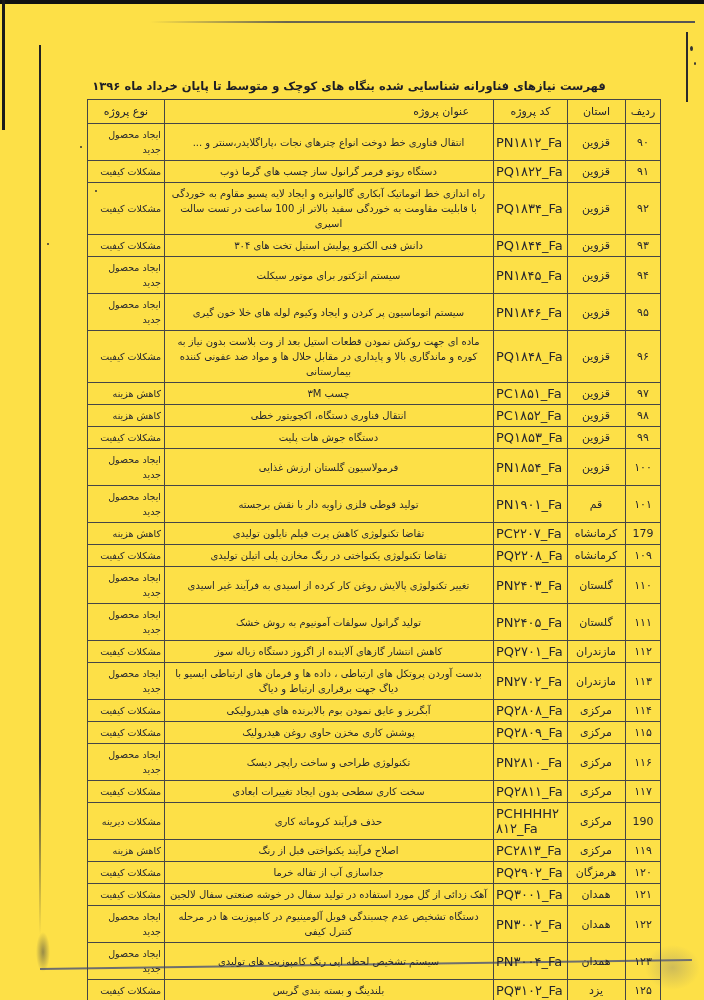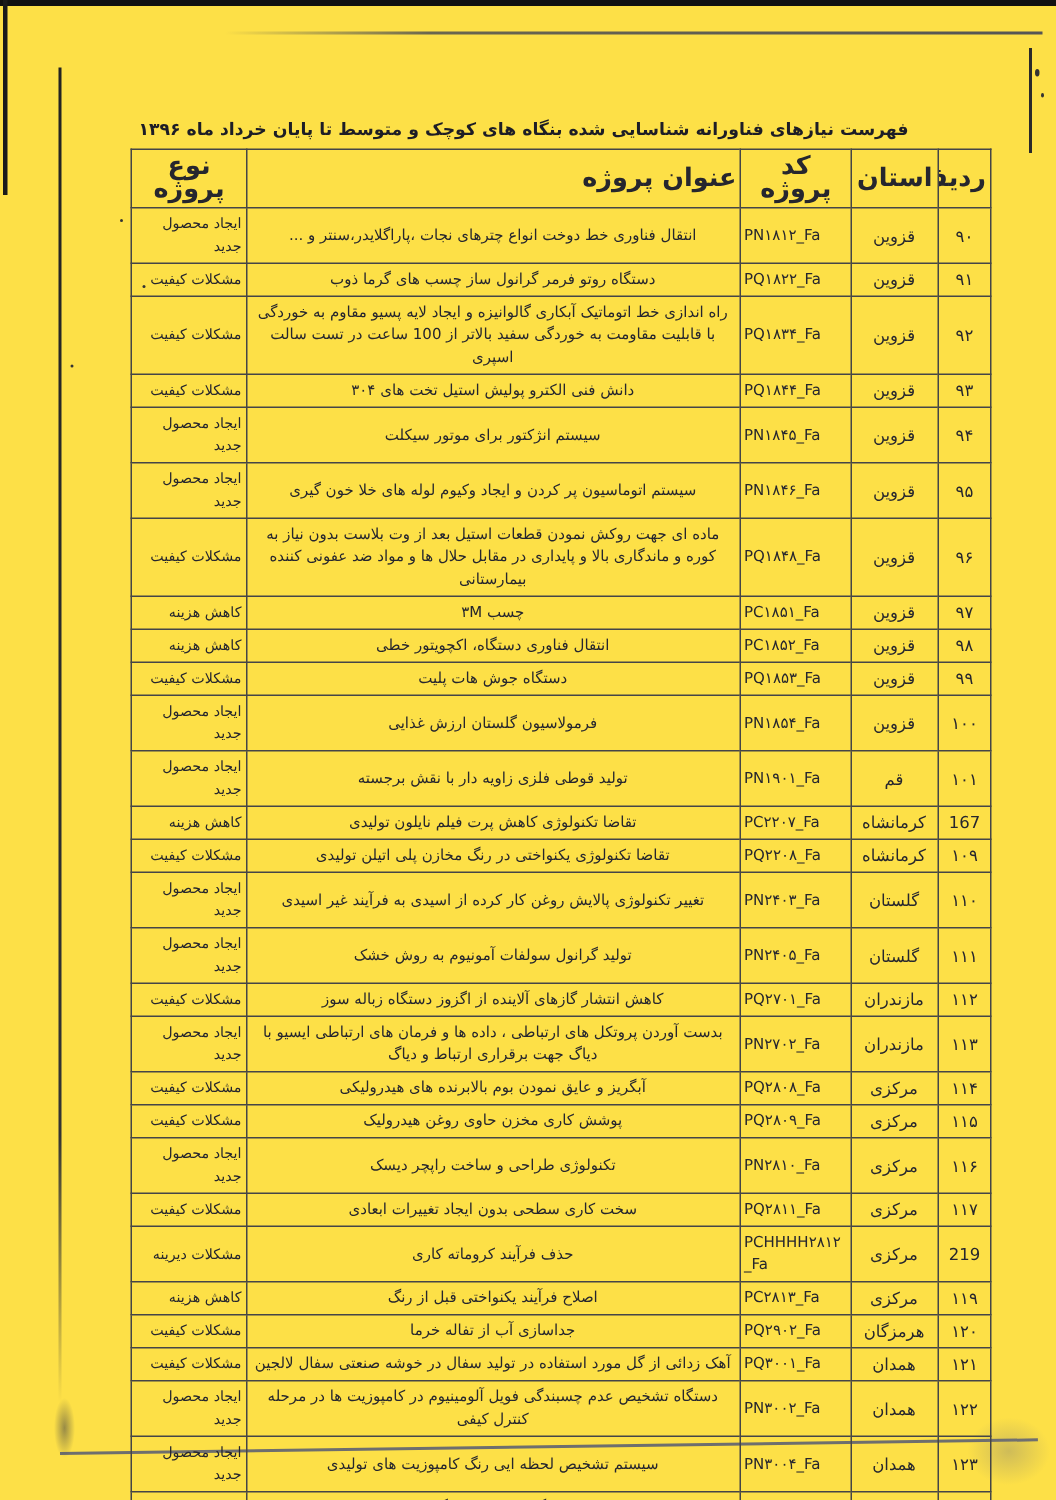--- a/index.html
+++ b/index.html
@@ -54,28 +54,28 @@
   th,td{
     border:1px solid #454547;
     font-size:10px;
     line-height:15px;
     padding:3px 3px;
     vertical-align:middle;
     overflow:hidden;
     color:#26262e;
   }
   th{
-    font-size:17px;font-weight:bold;
+    font-size:11px;font-weight:normal;
     padding:4px 3px;
     text-align:center;
   }
-  th.h-title{text-align:right;padding-right:2px;}
+  th.h-title{text-align:right;padding-right:24px;}
   td.cell-row{text-align:center;font-size:11px;}
   td.cell-prov{text-align:center;padding-right:4px;font-size:11px;}
-  td.cell-code{direction:ltr;text-align:left;font-size:10px;word-break:break-all;padding-left:2px;}
+  td.cell-code{direction:ltr;text-align:left;font-size:13px;word-break:break-all;padding-left:2px;}
   td.cell-title{text-align:center;padding-right:4px;}
   td.cell-type{font-size:9.5px;}
 </style>
 </head>
 <body>
 
 <div id="page">
 
   <div class="art top-bar"></div>
   <div class="art top-thin-line"></div>
@@ -190,21 +190,21 @@
       <td class="cell-type">ایجاد محصول جدید</td>
     </tr>
           <tr>
       <td class="cell-row">۱۰۱</td>
       <td class="cell-prov">قم</td>
       <td class="cell-code">PN۱۹۰۱_Fa</td>
       <td class="cell-title">تولید قوطی فلزی زاویه دار با نقش برجسته</td>
       <td class="cell-type">ایجاد محصول جدید</td>
     </tr>
           <tr>
-      <td class="cell-row">167</td>
+      <td class="cell-row">179</td>
       <td class="cell-prov">کرمانشاه</td>
       <td class="cell-code">PC۲۲۰۷_Fa</td>
       <td class="cell-title">تقاضا تکنولوژی کاهش پرت فیلم نایلون تولیدی</td>
       <td class="cell-type">کاهش هزینه</td>
     </tr>
           <tr>
       <td class="cell-row">۱۰۹</td>
       <td class="cell-prov">کرمانشاه</td>
       <td class="cell-code">PQ۲۲۰۸_Fa</td>
       <td class="cell-title">تقاضا تکنولوژی یکنواختی در رنگ مخازن پلی اتیلن تولیدی</td>
@@ -260,21 +260,21 @@
       <td class="cell-type">ایجاد محصول جدید</td>
     </tr>
           <tr>
       <td class="cell-row">۱۱۷</td>
       <td class="cell-prov">مرکزی</td>
       <td class="cell-code">PQ۲۸۱۱_Fa</td>
       <td class="cell-title">سخت کاری سطحی بدون ایجاد تغییرات ابعادی</td>
       <td class="cell-type">مشکلات کیفیت</td>
     </tr>
           <tr>
-      <td class="cell-row">219</td>
+      <td class="cell-row">190</td>
       <td class="cell-prov">مرکزی</td>
       <td class="cell-code">PCHHHH۲۸۱۲_Fa</td>
       <td class="cell-title">حذف فرآیند کروماته کاری</td>
       <td class="cell-type">مشکلات دیرینه</td>
     </tr>
           <tr>
       <td class="cell-row">۱۱۹</td>
       <td class="cell-prov">مرکزی</td>
       <td class="cell-code">PC۲۸۱۳_Fa</td>
       <td class="cell-title">اصلاح فرآیند یکنواختی قبل از رنگ</td>

